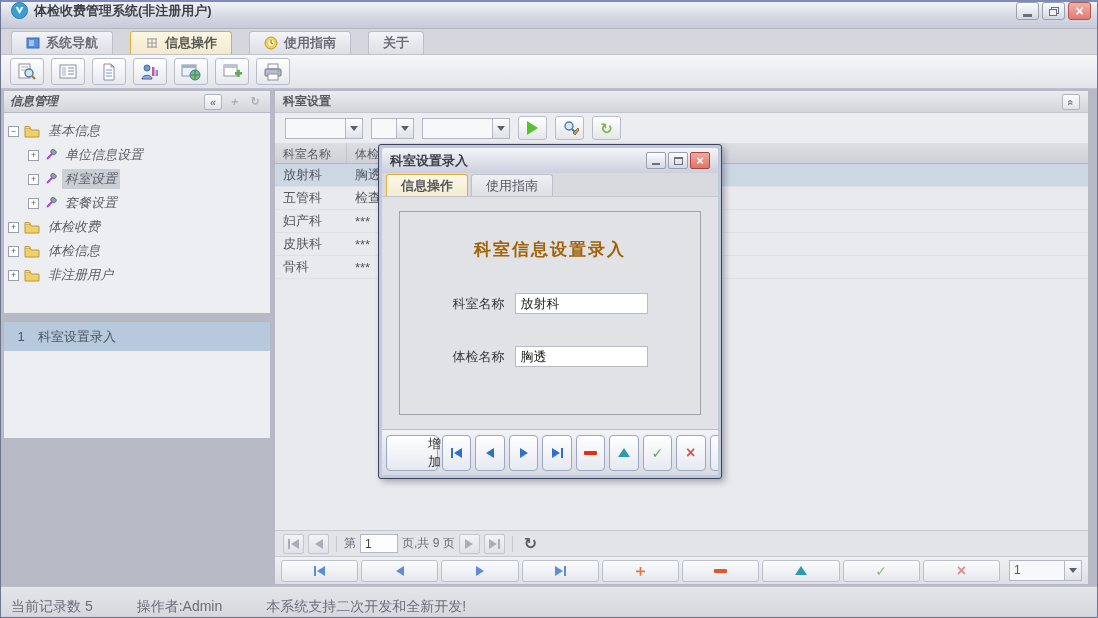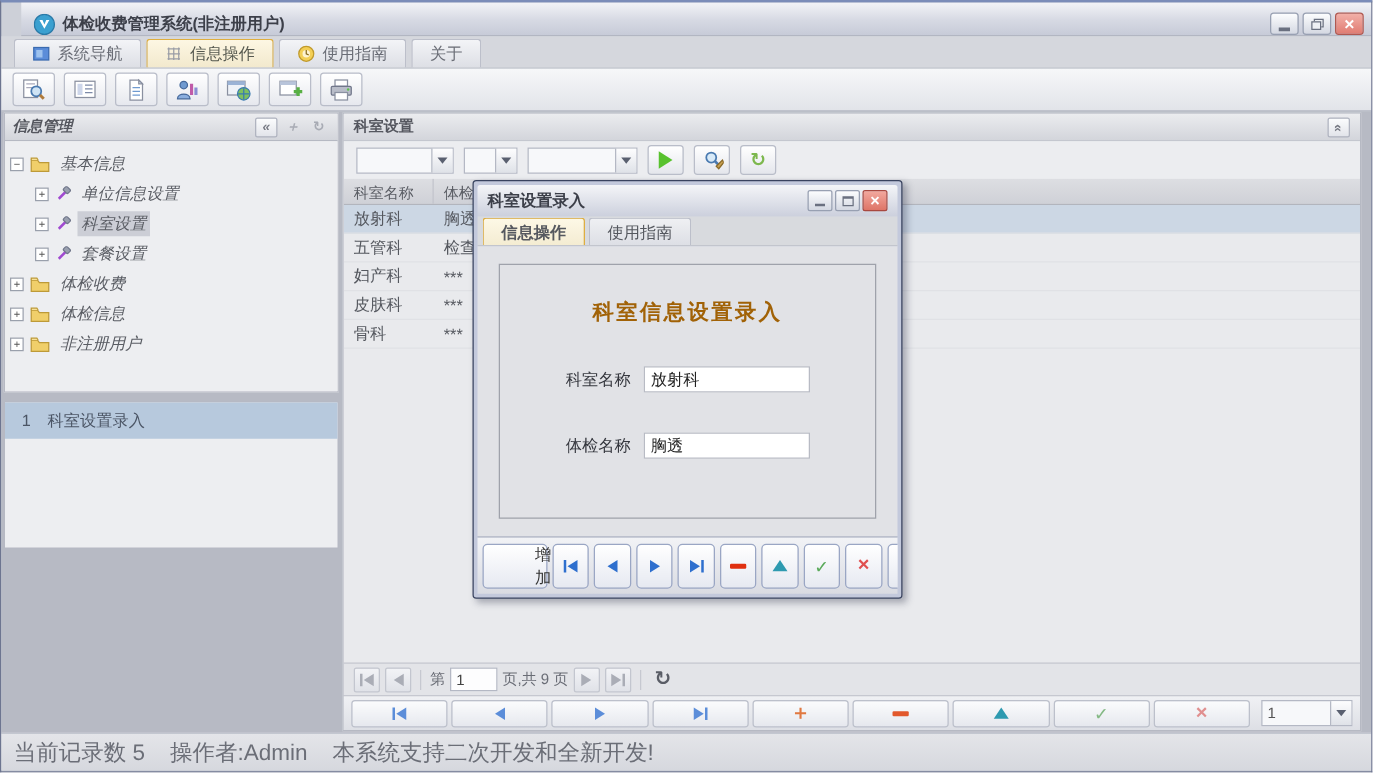--- a/index.html
+++ b/index.html
@@ -3,40 +3,40 @@
 <meta charset="utf-8">
 <style>
   * { margin:0; padding:0; box-sizing:border-box; }
   html,body { width:1098px; height:618px; }
   body { font-family:"Liberation Sans","DejaVu Sans",sans-serif; font-size:13px; color:#444; }
 
   .window { position:relative; width:1098px; height:618px; background:#cdd0d8;
             border:1px solid #6d7590; border-top:2px solid #7a8cb8; overflow:hidden; }
 
   
-  .titlebar { height:27px; display:flex; align-items:flex-end; padding:0 6px;
-              background:linear-gradient(#f2f3f7,#d6d9e3 55%,#c7cbd8); border-bottom:1px solid #b2b6c2;margin-left:16px; }
+  .titlebar { height:27px; display:flex; align-items:flex-start; padding:0 6px;
+              background:linear-gradient(#f2f3f7,#d6d9e3 55%,#c7cbd8); border-bottom:1px solid #b2b6c2; }
   .app-logo { width:17px; height:17px; margin:0 6px 0 4px; }
   .title-text { font-weight:bold; font-size:13px; color:#3c3f49; }
   .win-controls { margin-left:auto; display:flex; gap:3px; }
   .wbtn { width:23px; height:18px; border:1px solid #98a0b2; border-radius:3px;
           background:linear-gradient(#fcfdfe,#d4d8e2); display:flex; align-items:center; justify-content:center;
           font-size:11px; color:#555; cursor:default; }
   .wbtn .minbar { width:9px; height:3px; background:#6a7080; margin-top:8px; }
   .wbtn .restore { position:relative; width:10px; height:9px; }
   .wbtn .restore i { position:absolute; width:8px; height:7px; border:1px solid #6a7080; background:#eef0f4; display:block; }
   .wbtn .restore i:first-child { right:0; top:0; }
   .wbtn .restore i:last-child { left:0; bottom:0; }
   .wbtn.close { background:linear-gradient(#f2b0a8,#e07c72); border-color:#b05850; color:#fff; font-weight:bold; font-size:14px; }
 
   
   .tabstrip { height:26px; background:#d5d7dd; display:flex; align-items:flex-end; padding:0 0 0 10px; border-bottom:1px solid #c0c3cc; }
   .tab { height:23px; display:flex; align-items:center; gap:6px; padding:0 14px;
          border:1px solid #bcbfca; border-bottom:none; border-radius:3px 3px 0 0;
-         background:linear-gradient(#f3f4f7,#dddfe5); color:#6a6d76; font-weight:normal; font-size:13px; margin-right:4px; }
+         background:linear-gradient(#f3f4f7,#dddfe5); color:#6a6d76; font-weight:bold; font-size:13px; margin-right:17px; }
   .tab.active { border-color:#dfae3f; background:linear-gradient(#fdf7e3,#f2e9cd); color:#55584f; }
   .tab .ticon { width:14px; height:14px; display:inline-block; }
 
   
   .toolbar { height:34px; background:linear-gradient(#f6f7f9,#e2e4e9); border-bottom:1px solid #bfc2cc;
              display:flex; align-items:center; gap:7px; padding:0 0 0 9px; }
   .tool-btn { width:34px; height:27px; border:1px solid #b9bdc9; border-radius:3px;
               background:linear-gradient(#ffffff,#e6e8ee); display:flex; align-items:center; justify-content:center; }
 
   
@@ -115,21 +115,21 @@
   .minus-g { width:13px; height:4px; border-radius:1px; background:#e2582c; }
   .plus-g { color:#e07840; font-size:16px; font-weight:bold; line-height:1; }
   .tri-up { width:0; height:0; border-left:6px solid transparent; border-right:6px solid transparent; border-bottom:9px solid #2e9ab0; }
   .check-g { color:#85b985; font-weight:bold; font-size:14px; line-height:1; }
   .cross-g { color:#e08f8f; font-weight:bold; font-size:16px; line-height:1; }
   .c-blue { color:#2e6fce; }
   .c-gray { color:#aaadb6; }
 
   
   .statusbar { height:30px; background:linear-gradient(#e4e5e9,#d6d8de); border-top:1px solid #bfc2cc;
-               display:flex; align-items:center; gap:20px; padding:0 10px; font-size:18px; color:#6b6e77; }
+               display:flex; align-items:flex-end; gap:44px; padding:0 10px; font-size:14px; color:#6b6e77; }
 
   
   .dialog { position:absolute; left:377px; top:142px; width:344px; height:335px; background:#c3c9dc;
             border:1px solid #39435f; border-radius:3px; padding:3px; box-shadow:3px 3px 6px rgba(40,45,70,.35);
             display:flex; flex-direction:column; }
   .dlg-titlebar { height:25px; flex:0 0 25px; display:flex; align-items:center; padding:0 8px;
                   background:linear-gradient(#f4f5f8,#ccd0dd); border-radius:2px 2px 0 0; }
   .dlg-title { font-weight:bold; font-size:13px; color:#3c3f49; }
   .dlg-controls { margin-left:auto; display:flex; gap:2px; }
   .dbtn { width:20px; height:17px; border:1px solid #98a0b2; border-radius:2px; background:linear-gradient(#fcfdfe,#d4d8e2);

